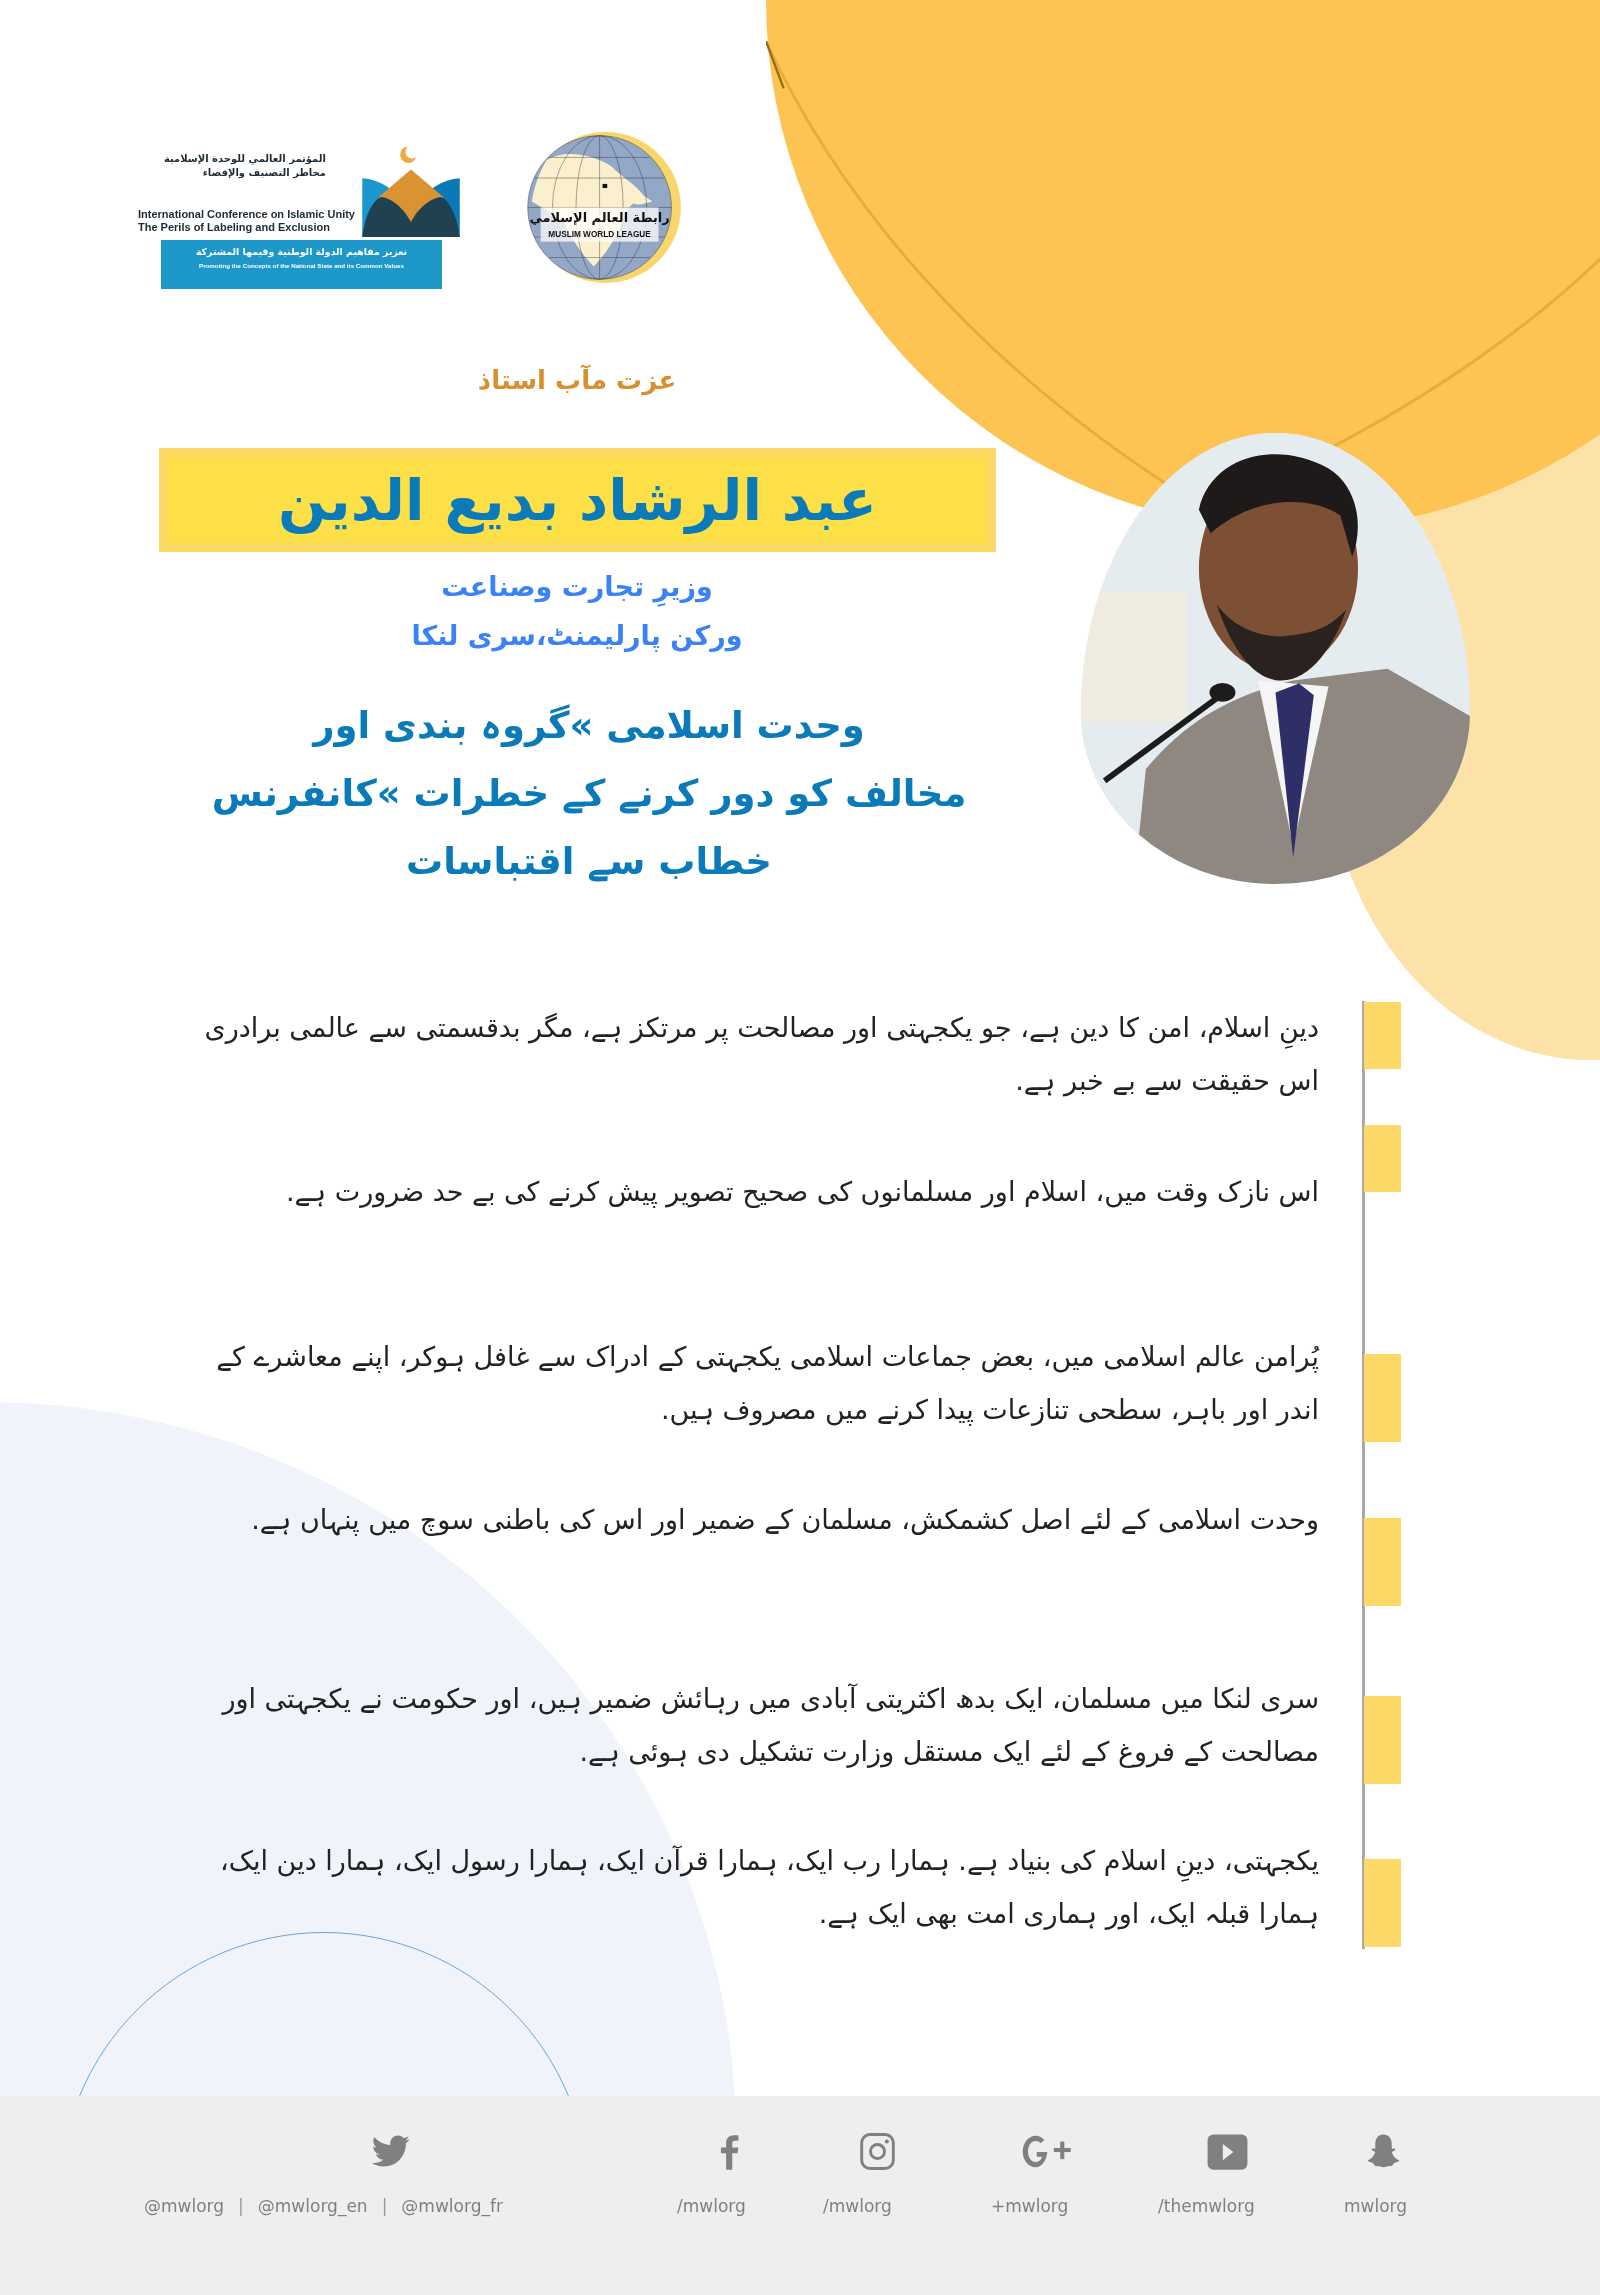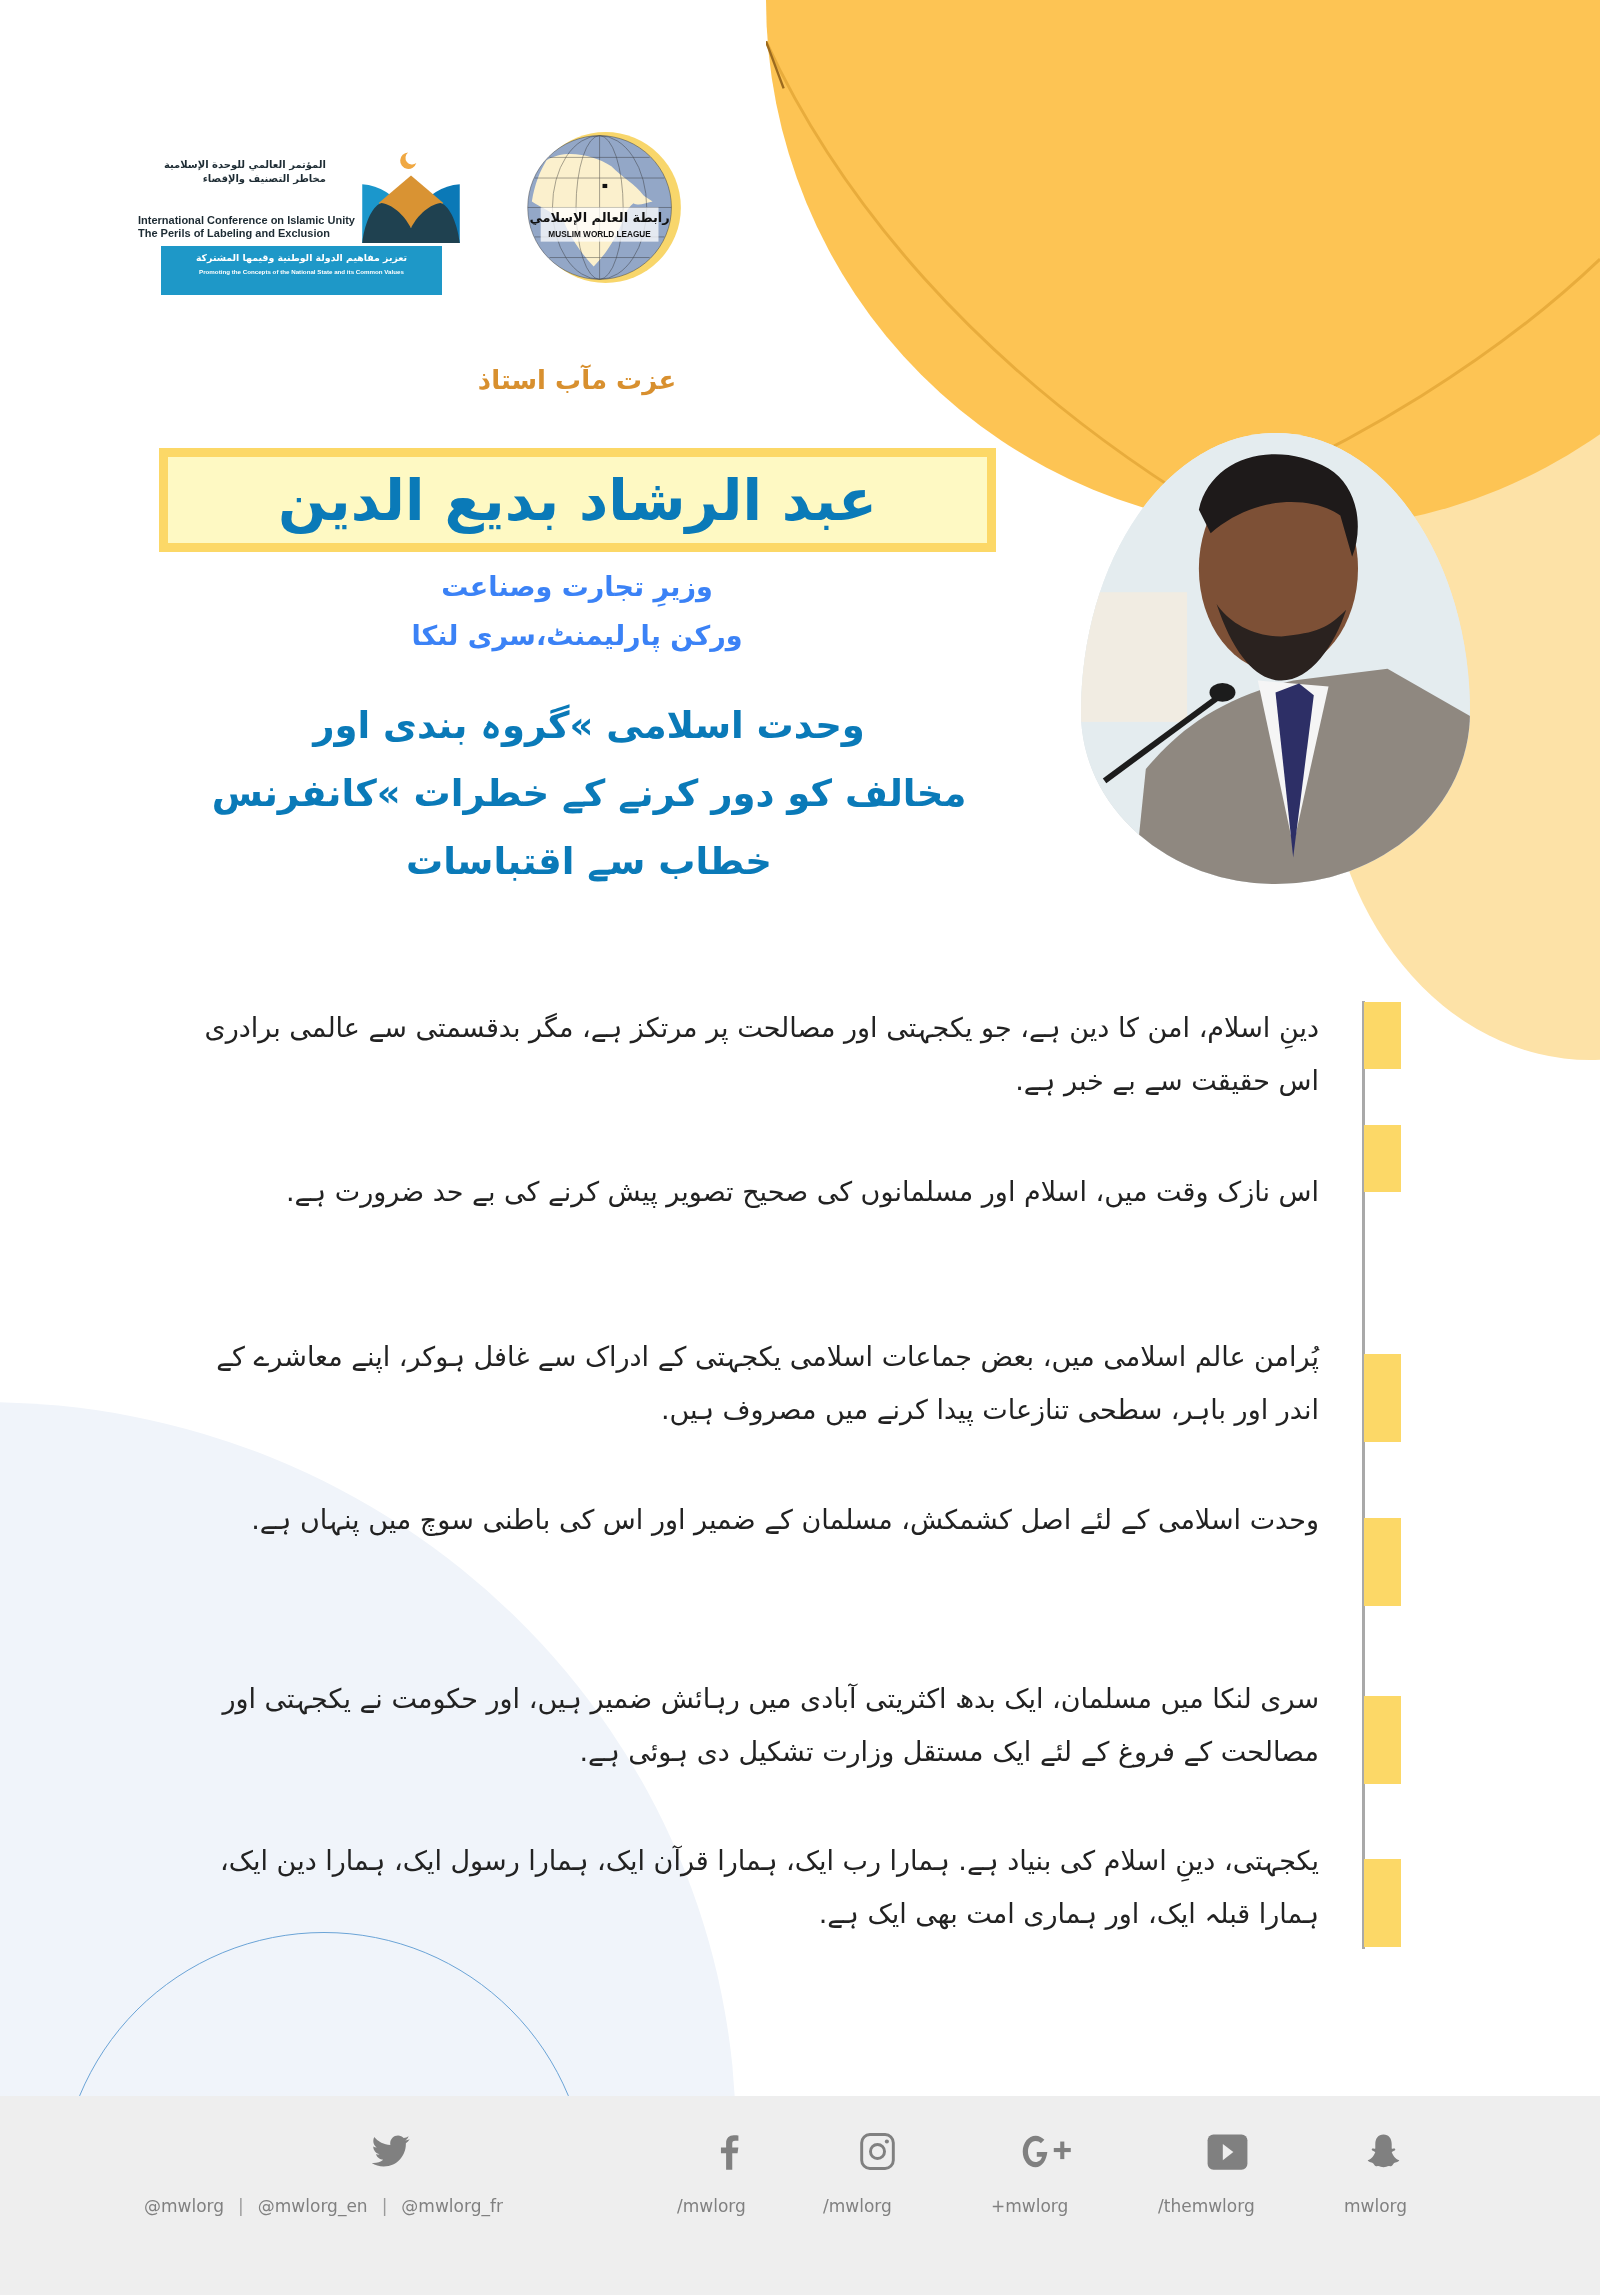--- a/index.html
+++ b/index.html
@@ -24,21 +24,21 @@
     position: absolute; left: -766px; top: 1402px; width: 1502px; height: 1472px;
     border-radius: 50%; background: #f0f4fa;
   }
   .bg-thin-arc {
     position: absolute; left: 59px; top: 1932px; width: 530px; height: 530px;
     border-radius: 50%; border: 1.2px solid #6aa3d6; box-sizing: border-box;
     clip-path: polygon(0 0, 100% 0, 100% 32%, 0 32%);
   }
 
   
-  .conf-logo { position: absolute; left: 154px; top: 124px; width: 306px; height: 159px; }
+  .conf-logo { position: absolute; left: 154px; top: 118px; width: 306px; height: 159px; }
   .conf-text-ar { position: absolute; right: 134px; top: 34px; width: 177px; text-align: right; font-family: "DejaVu Sans", sans-serif; font-weight: bold; font-size: 10px; line-height: 14px; color: #1d2b33; direction: rtl; }
   .conf-text-en { position: absolute; right: 134px; top: 90px; width: 188px; text-align: center; font-family: "Liberation Sans", sans-serif; font-weight: bold; font-size: 11px; line-height: 13px; color: #1d2b33; white-space: nowrap; }
   .conf-mosque { position: absolute; right: 0; top: 25px; width: 98px; height: 94px; }
   .conf-band { position: absolute; left: 7px; top: 122px; width: 281px; height: 49px; background: #1e98c8; color: #fff; text-align: center; }
   .conf-band .ar { font-weight: bold; font-size: 9.4px; padding-top: 5.9px; direction: rtl; font-family: "DejaVu Sans", sans-serif; }
   .conf-band .en { font-weight: bold; font-size: 6.2px; padding-top: 5.3px; font-family: "Liberation Sans", sans-serif; }
 
   .mwl-logo { position: absolute; left: 523px; top: 125px; width: 162px; height: 162px; }
 
   
@@ -46,21 +46,21 @@
     position: absolute; left: 1081px; top: 433px; width: 389px; height: 451px;
     border-radius: 50% 50% 50% 50% / 62% 62% 38% 38%;
     overflow: hidden;
     background: linear-gradient(180deg, #e8f0f4 0%, #dfe6ea 60%, #cfd3d3 100%);
   }
 
   
   .honorific { position: absolute; left: 412px; top: 365px; width: 330px; text-align: center; direction: rtl; color: #d8902f; font-size: 26px; font-weight: bold; }
   .name-box {
     position: absolute; left: 159px; top: 448px; width: 837px; height: 104px;
-    border: 9.4px solid #fcd867; box-sizing: border-box; background: #fef9c3;
+    border: 9.4px solid #fcd867; box-sizing: border-box; background: #fde047;
     display: flex; align-items: center; justify-content: center;
   }
   .name-box span { color: #0a7ab8; font-size: 57px; font-weight: bold; direction: rtl; }
   .subtitle { position: absolute; left: 353px; top: 562px; width: 448px; text-align: center; direction: rtl; color: #3b82f6; font-size: 27px; font-weight: bold; line-height: 49px; }
   .heading { position: absolute; left: 153px; top: 692px; width: 872px; text-align: center; direction: rtl; color: #0a7ab8; font-size: 37px; font-weight: bold; line-height: 68px; }
 
   
   .quotes-rule { position: absolute; left: 1362px; top: 1001px; width: 2.9px; height: 948px; background: #a9a9a9; }
   .quote { position: absolute; left: 194px; width: 1125px; direction: rtl; text-align: right; color: #222; font-size: 27px; line-height: 53px; font-weight: normal; }
   .quote-bar { position: absolute; left: 1364px; width: 37px; background: #fcd867; }

